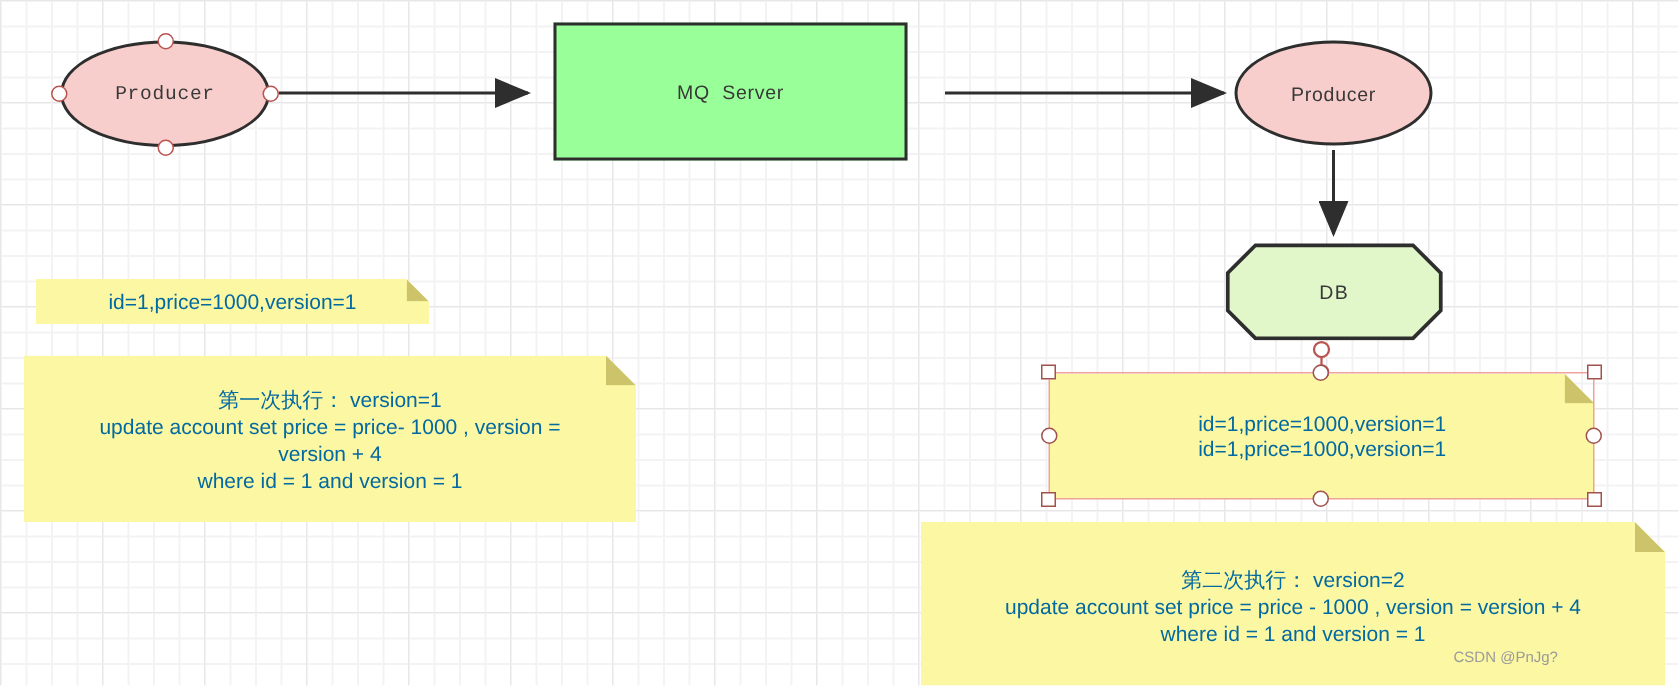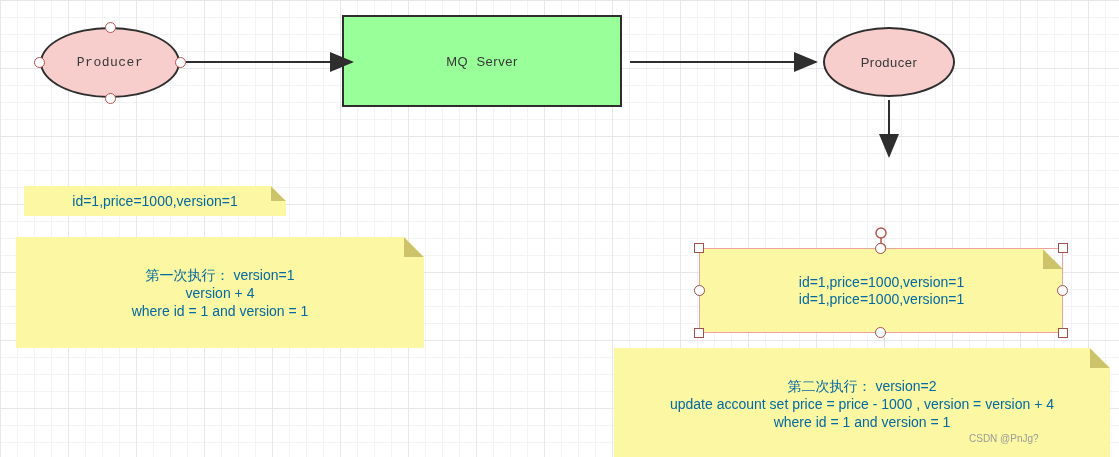--- a/index.html
+++ b/index.html
@@ -15,21 +15,21 @@
     background-size:68px 68px,68px 68px,17px 17px,17px 17px;
     color:#3d3d3d;
   }
   
   .node{position:absolute;display:flex;align-items:center;justify-content:center;
         border:2.5px solid #2e2e2e;box-sizing:border-box;font-size:13px;
         letter-spacing:.5px;color:#383838;z-index:3;}
   .ellipse{border-radius:50%;background:#f8cecc;}
   .producer{left:40px;top:27px;width:140px;height:71px;font-family:Liberation Mono, monospace;}
   .consumer{left:823px;top:27px;width:132px;height:70px;}
-  .mq{left:342px;top:15px;width:280px;height:92px;background:#99ff99;}
+  .mq{left:369px;top:15px;width:236px;height:92px;background:#99ff99;}
   .mq .lbl{white-space:pre;}
   .db-wrap{position:absolute;left:817px;top:162px;width:145px;height:65px;z-index:3;}
   .db-label{position:absolute;inset:0;display:flex;align-items:center;justify-content:center;
             font-size:13px;letter-spacing:1px;color:#383838;}
   
   .handle{position:absolute;width:9px;height:9px;border-radius:50%;
           background:#fff;border:1.5px solid #b85450;box-sizing:content-box;z-index:4;}
   
   .note{position:absolute;background:#fbf7a2;z-index:1;
         display:flex;flex-direction:column;align-items:center;justify-content:center;
@@ -65,20 +65,21 @@
 <div class="canvas">
 
   <div class="note cut-sm note-initial">
     <span class="fold"></span>
     <div class="line">id=1,price=1000,version=1</div>
   </div>
 
   <div class="note cut note-first">
     <span class="fold"></span>
     <div class="line">第一次执行： version=1</div>
+    <div class="line">update account set price = price- 1000 , version =</div>
     <div class="line">version + 4</div>
     <div class="line">where id = 1 and version = 1</div>
   </div>
 
   <div class="note cut note-db">
     <span class="fold"></span>
     <div class="line">id=1,price=1000,version=1</div>
     <div class="line">id=1,price=1000,version=1</div>
   </div>
 
@@ -98,20 +99,26 @@
   <span class="handle" style="left:175px;top:57px;"></span>
 
   <div class="node mq">
     <span class="lbl">MQ  Server</span>
   </div>
 
   <div class="node ellipse consumer">
     <span class="lbl">Producer</span>
   </div>
 
+  <div class="db-wrap">
+    <svg width="145" height="65" viewBox="0 0 145 65">
+      <polygon points="20,1.5 125,1.5 143.5,20 143.5,45 125,63.5 20,63.5 1.5,45 1.5,20" fill="#e1f7c9" stroke="#2e2e2e" stroke-width="2.5" stroke-linejoin="miter"></polygon>
+    </svg>
+    <div class="db-label">DB</div>
+  </div>
 
   <svg class="overlay" width="1119" height="457" viewBox="0 0 1119 457">
     <defs>
       <marker id="ah" markerWidth="13" markerHeight="10" refX="11" refY="5" orient="auto">
         <path d="M0,0 L12,5 L0,10 z" fill="#2e2e2e"></path>
       </marker>
     </defs>
     <line x1="186" y1="62" x2="352" y2="62" stroke="#2e2e2e" stroke-width="2" marker-end="url(#ah)"></line>
     <line x1="630" y1="62" x2="816" y2="62" stroke="#2e2e2e" stroke-width="2" marker-end="url(#ah)"></line>
     <line x1="889" y1="100" x2="889" y2="156" stroke="#2e2e2e" stroke-width="2" marker-end="url(#ah)"></line>

